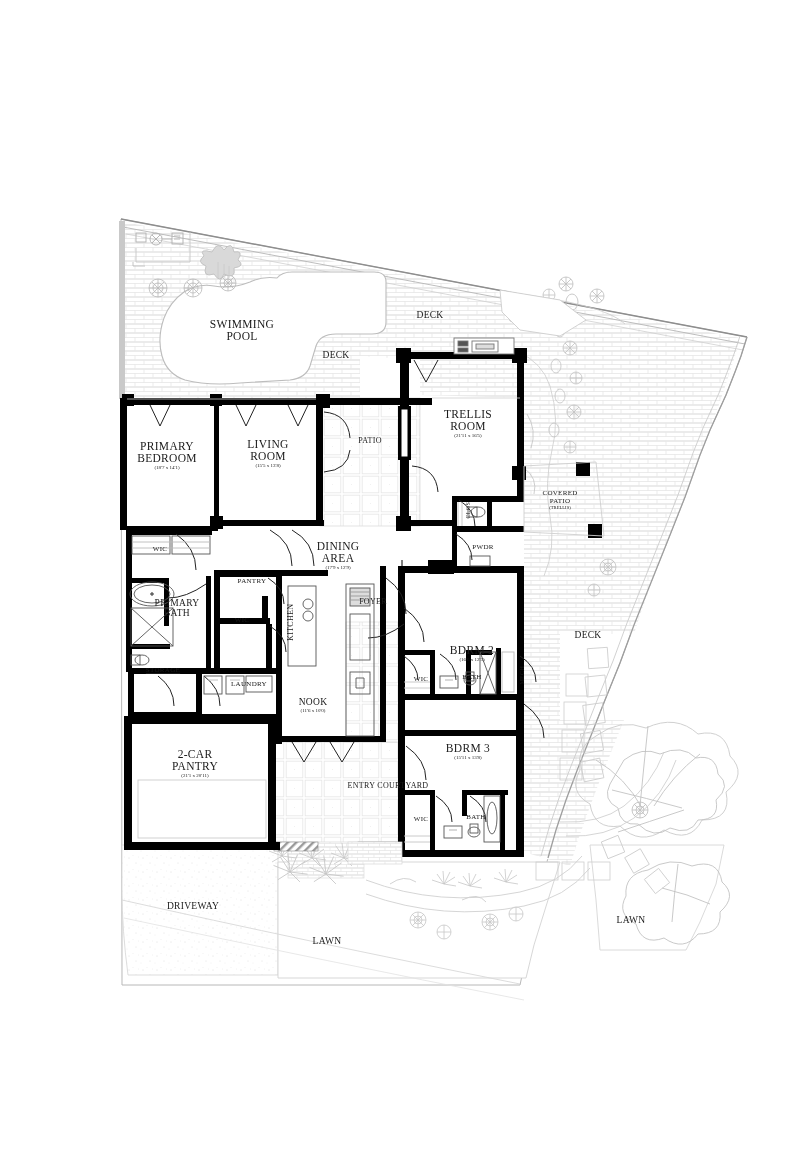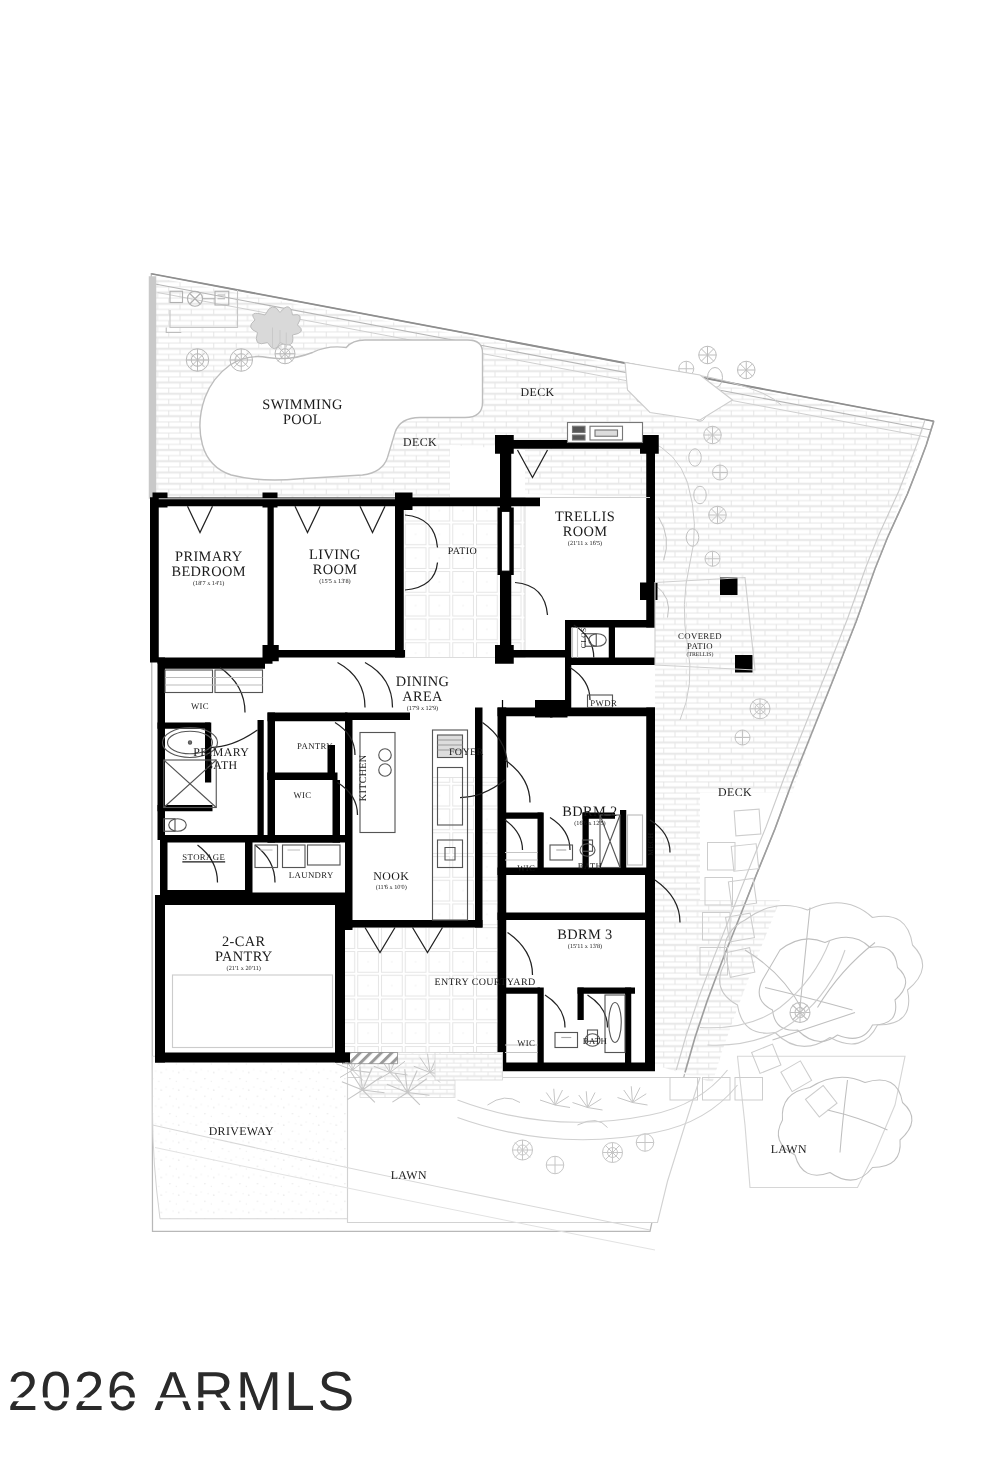--- a/index.html
+++ b/index.html
@@ -20,21 +20,21 @@
     color:#1a1a1a;
     letter-spacing:0.3px;
     white-space:nowrap;
     pointer-events:none;
   }
   .lbl .nm{display:block;}
   .lbl .dim{display:block;font-size:5px;letter-spacing:0px;margin-top:0.5px;}
   .big{font-size:11.5px;}
   .mid{font-size:9.5px;}
   .sm{font-size:8px;}
-  .xs{font-size:7px;margin-top:16px;}
+  .xs{font-size:7px;}
   .xxs{font-size:6px;}
   .rot90{transform:rotate(-90deg);transform-origin:center center;}
 
   
   #watermark{
     position:absolute;left:6px;top:1092px;
     font-family:"Liberation Sans", sans-serif;
     font-size:44px;letter-spacing:2px;
     color:#2a2a2a;
     line-height:1;
@@ -723,20 +723,14 @@
 </div>
 
 <div class="lbl mid" style="left:296px;top:936px;width:62px;">
   <span class="nm">LAWN</span>
 </div>
 
 <div class="lbl mid" style="left:600px;top:915px;width:62px;">
   <span class="nm">LAWN</span>
 </div>
 
-<div id="watermark">
-  <span class="wm-inner">
-    <span>2026 ARMLS</span>
-    <span class="wm-slash"></span>
-  </span>
-</div>
 
 </div>
 
 </body></html>

